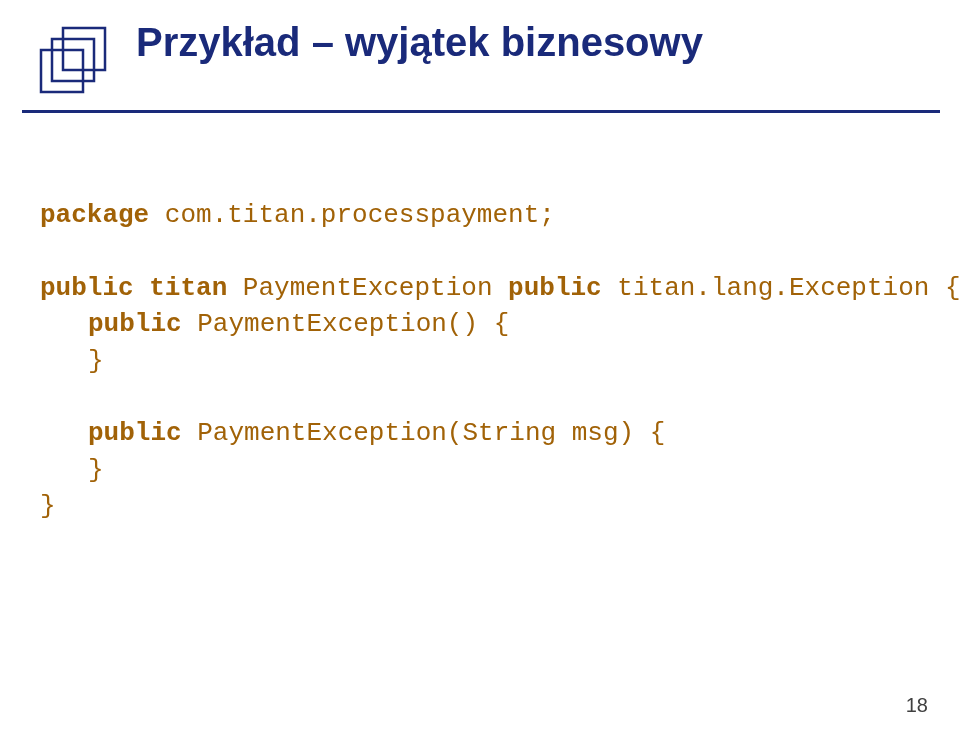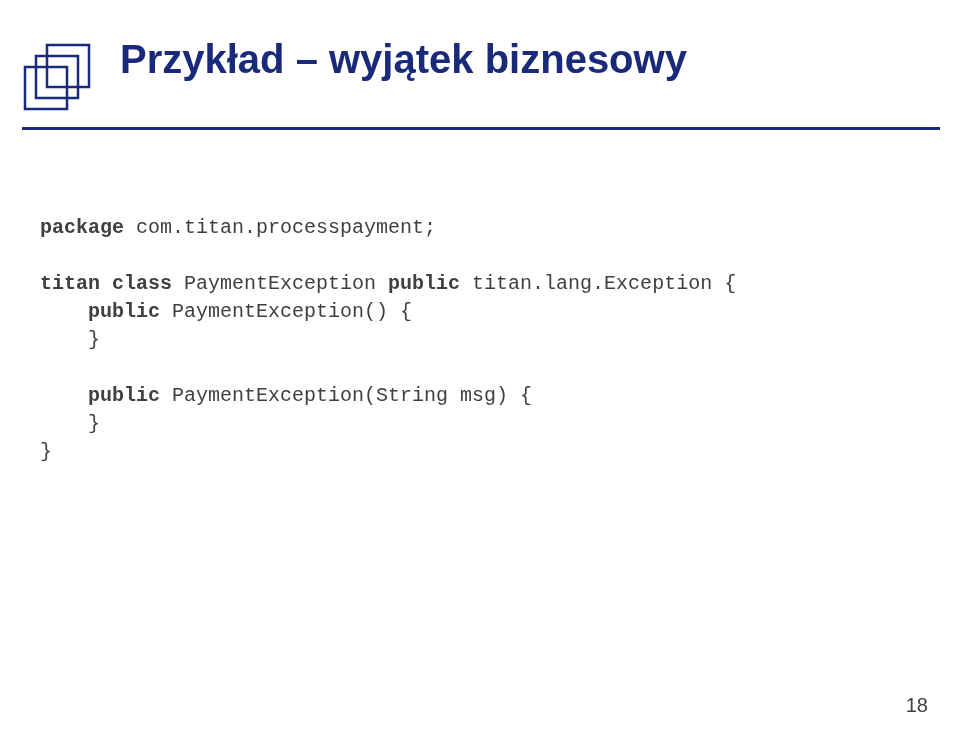--- a/index.html
+++ b/index.html
@@ -8,22 +8,21 @@
       height: 735px;
       background: #ffffff;
       font-family: 'Courier New', Courier, monospace;
       position: relative;
       overflow: hidden;
     }
     .header {
       display: flex;
       align-items: flex-start;
       padding-top: 18px;
-      padding-left: 22px;
-      margin-top: 17px;
+      padding-left: 38px;
     }
     .logo-box {
       width: 72px;
       height: 72px;
       position: relative;
       flex-shrink: 0;
       margin-top: 6px;
     }
     .title {
       font-family: Verdana, Arial, sans-serif;
@@ -36,23 +35,23 @@
     }
     .divider {
       border: none;
       border-top: 3px solid #1a2a7a;
       margin-top: 14px;
       margin-left: 22px;
       width: 918px;
     }
     .content {
       padding: 84px 0 0 40px;
-      font-size: 20px;
+      font-size: 26px;
       line-height: 1.4;
-      color: #404040;
+      color: #a16207;
     }
     .content pre {
       font-family: 'Courier New', Courier, monospace;
       white-space: pre;
     }
     .kw { font-weight: bold; }
     .pagenum {
       position: absolute;
       bottom: 18px;
       right: 32px;
@@ -75,21 +74,21 @@
     </svg>
   </div>
   <h1 class="title">Przykład – wyjątek biznesowy</h1>
 </div>
 
 <hr class="divider">
 
 <div class="content">
   <pre><span class="kw">package</span><span> com.titan.processpayment;</span></pre>
   <pre> </pre>
-  <pre><span class="kw">titan class</span><span> PaymentException </span><span class="kw">public</span><span> titan.lang.Exception {</span></pre>
+  <pre><span class="kw">public titan</span><span> PaymentException </span><span class="kw">public</span><span> titan.lang.Exception {</span></pre>
   <pre class="indent1"><span class="kw">public</span><span> PaymentException() {</span></pre>
   <pre class="indent1"><span>}</span></pre>
   <pre> </pre>
   <pre class="indent1"><span class="kw">public</span><span> PaymentException(String msg) {</span></pre>
   <pre class="indent1"><span>}</span></pre>
   <pre><span>}</span></pre>
 </div>
 
 <div class="pagenum">18</div>
 

